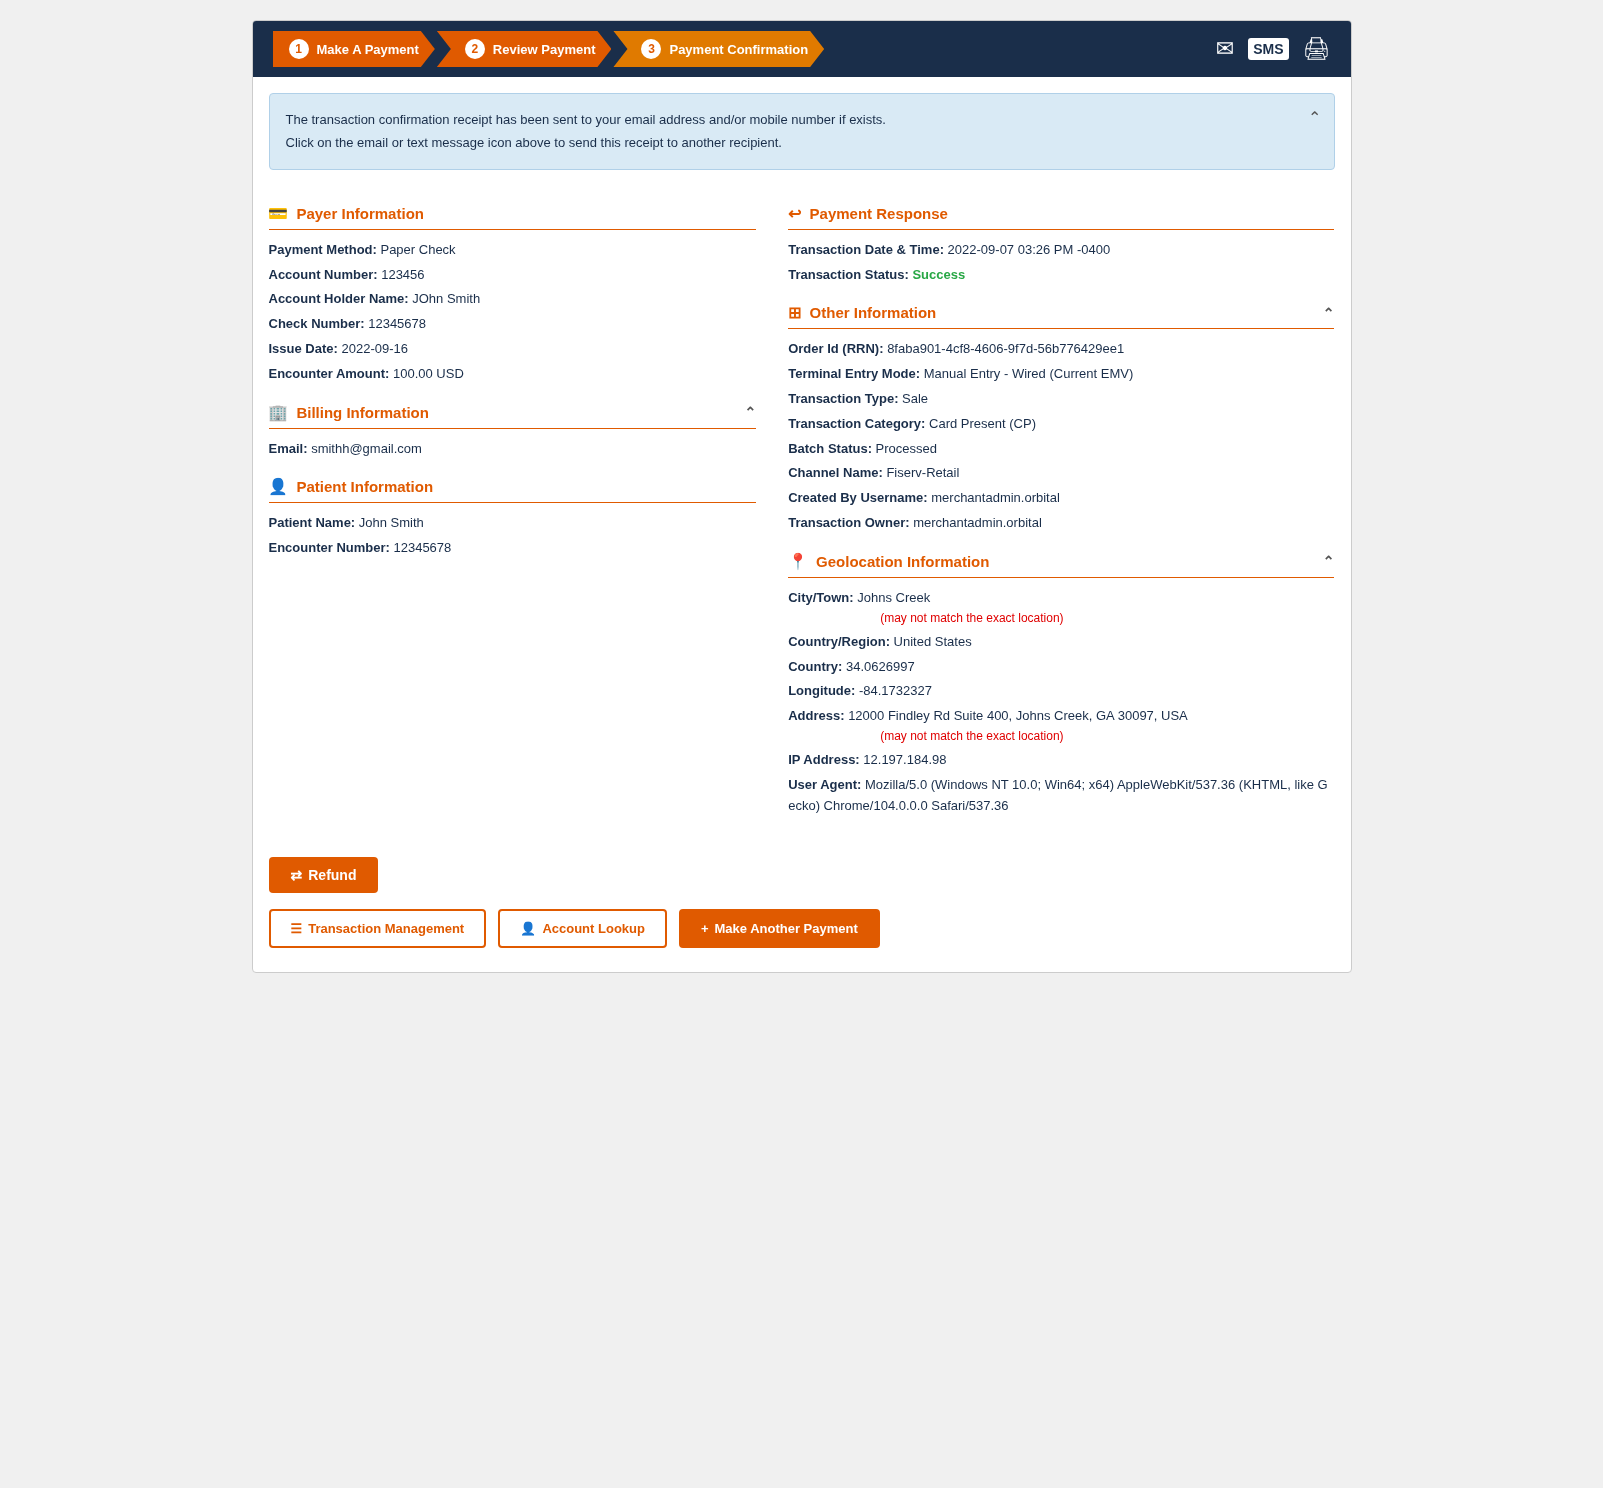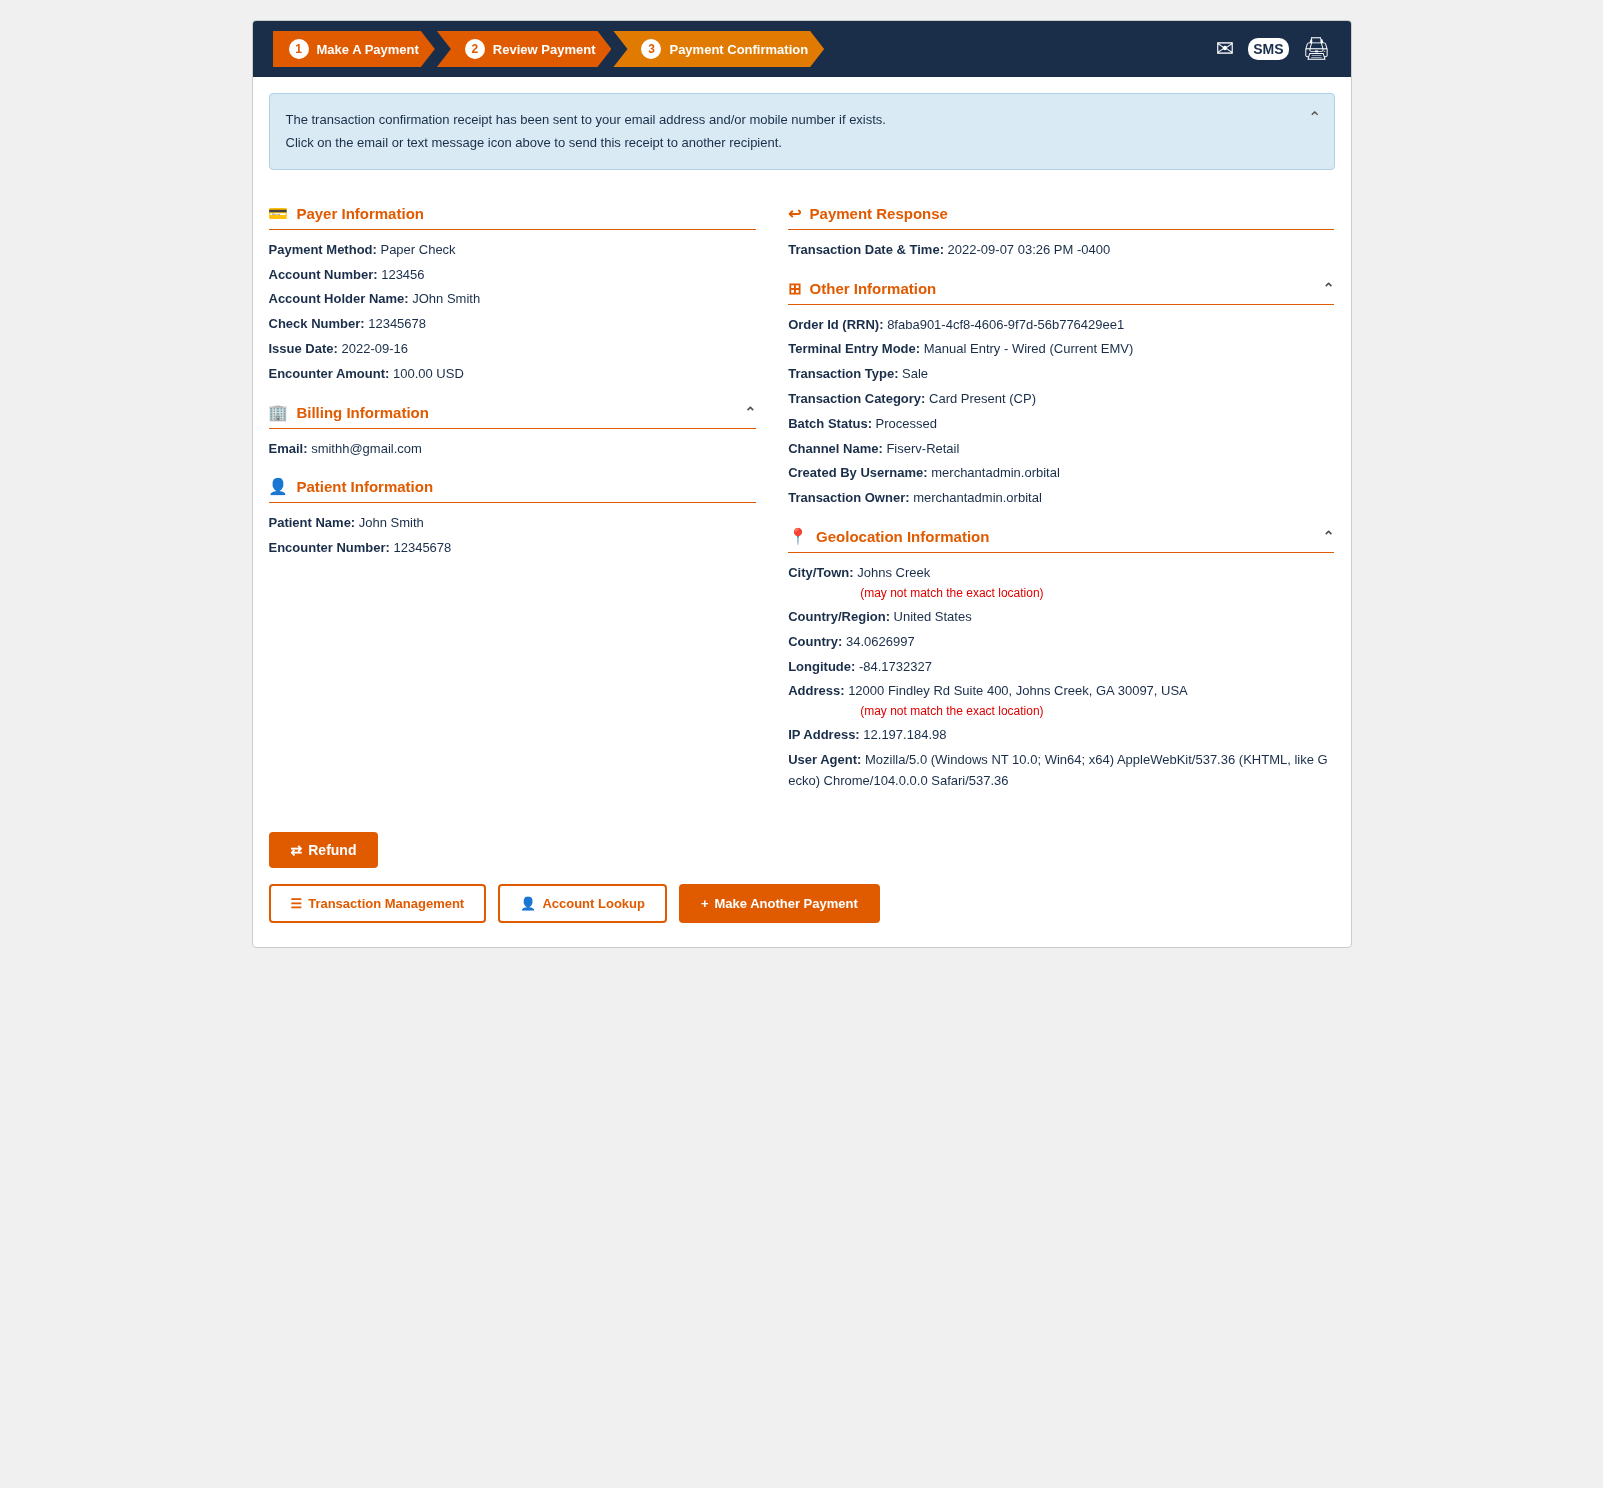--- a/index.html
+++ b/index.html
@@ -142,21 +142,21 @@
     .field-row strong {
       font-weight: bold;
     }
     .status-success {
       color: #28a745;
       font-weight: bold;
     }
     .note-red {
       color: #e00000;
       font-size: 12px;
-      margin-left: 72px;
+      margin-left: 92px;
       display: block;
     }
     
     .buttons-section {
       padding: 20px 16px 24px 16px;
       display: flex;
       flex-direction: column;
       gap: 16px;
     }
     .refund-row {
@@ -225,21 +225,21 @@
         <span class="step-number">2</span>
         <span>Review Payment</span>
       </div>
       <div class="step active">
         <span class="step-number">3</span>
         <span>Payment Confirmation</span>
       </div>
     </div>
     <div class="header-icons">
       <span class="header-icon" title="Email">✉</span>
-      <span class="header-icon" title="SMS" style="font-size:14px;background:#fff;color:#1a2e4a;padding:3px 5px;border-radius:10px;font-weight:bold;">SMS</span>
+      <span class="header-icon" title="SMS" style="font-size:14px;background:#fff;color:#1a2e4a;padding:3px 5px;border-radius:3px;font-weight:bold;">SMS</span>
       <span class="header-icon" title="Print">🖨</span>
     </div>
   </div>
 
   <div class="info-banner">
     <span class="collapse-btn">⌃</span>
     <div>The transaction confirmation receipt has been sent to your email address and/or mobile number if exists.</div>
     <div>Click on the email or text message icon above to send this receipt to another recipient.</div>
   </div>
 
@@ -281,20 +281,21 @@
     </div>
 
     <div class="right-panel">
 
       <div class="section-header">
         <span class="section-icon">↩</span>
         <span>Payment Response</span>
       </div>
       <div>
         <div class="field-row"><strong>Transaction Date &amp; Time:</strong> 2022-09-07 03:26 PM -0400</div>
+        <div class="field-row"><strong>Transaction Status:</strong> <span class="status-success">Success</span></div>
       </div>
 
       <div class="section-header">
         <span class="section-icon" style="color:#e05a00;font-weight:bold;">⊞</span>
         <span>Other Information</span>
         <span class="collapse-arrow">⌃</span>
       </div>
       <div>
         <div class="field-row"><strong>Order Id (RRN):</strong> 8faba901-4cf8-4606-9f7d-56b776429ee1</div>
         <div class="field-row"><strong>Terminal Entry Mode:</strong> Manual Entry - Wired (Current EMV)</div>

